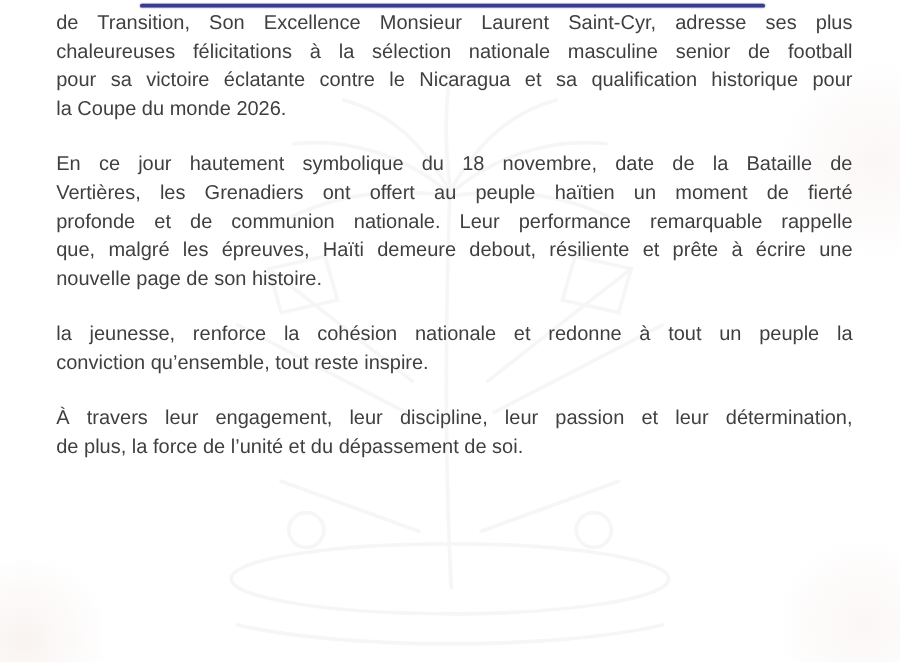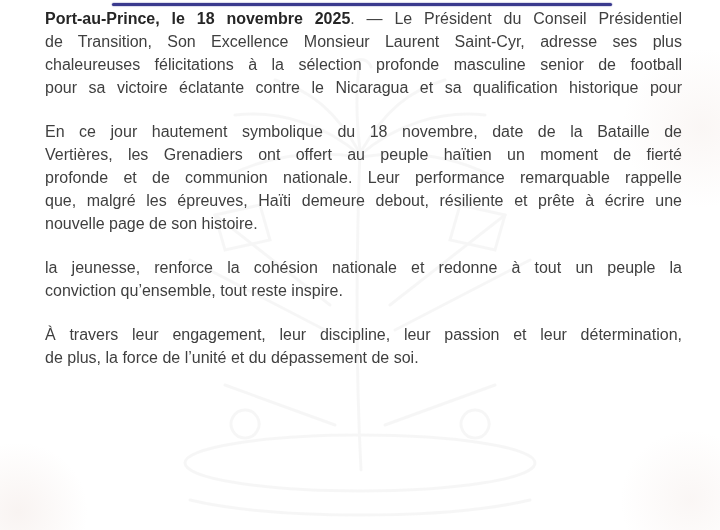--- a/index.html
+++ b/index.html
@@ -99,24 +99,24 @@
       <path d="M380 355 a14 14 0 1 0 0.1 0"></path>
 
       <ellipse cx="265" cy="408" rx="175" ry="28"></ellipse>
 
       <path d="M95 445 C180 465, 350 465, 435 445"></path>
     </g>
   </svg>
 
   <div class="body-text">
       <div class="paragraph">
-        <div class="line"><span class="bold">Port-au-Prince, le 18 novembre 2025</span><span>. — Le Président du Conseil Présidentiel</span></div>
         <div class="line"><span>de Transition, Son Excellence Monsieur Laurent Saint-Cyr, adresse ses plus</span></div>
-        <div class="line"><span>chaleureuses félicitations à la sélection profonde masculine senior de football</span></div>
+        <div class="line"><span>chaleureuses félicitations à la sélection nationale masculine senior de football</span></div>
         <div class="line"><span>pour sa victoire éclatante contre le Nicaragua et sa qualification historique pour</span></div>
+        <div class="line lastline"><span>la Coupe du monde 2026.</span></div>
       </div>
       <div class="paragraph">
         <div class="line"><span>En ce jour hautement symbolique du 18 novembre, date de la Bataille de</span></div>
         <div class="line"><span>Vertières, les Grenadiers ont offert au peuple haïtien un moment de fierté</span></div>
         <div class="line"><span>profonde et de communion nationale. Leur performance remarquable rappelle</span></div>
         <div class="line"><span>que, malgré les épreuves, Haïti demeure debout, résiliente et prête à écrire une</span></div>
         <div class="line lastline"><span>nouvelle page de son histoire.</span></div>
       </div>
       <div class="paragraph">
         <div class="line"><span>la jeunesse, renforce la cohésion nationale et redonne à tout un peuple la</span></div>

